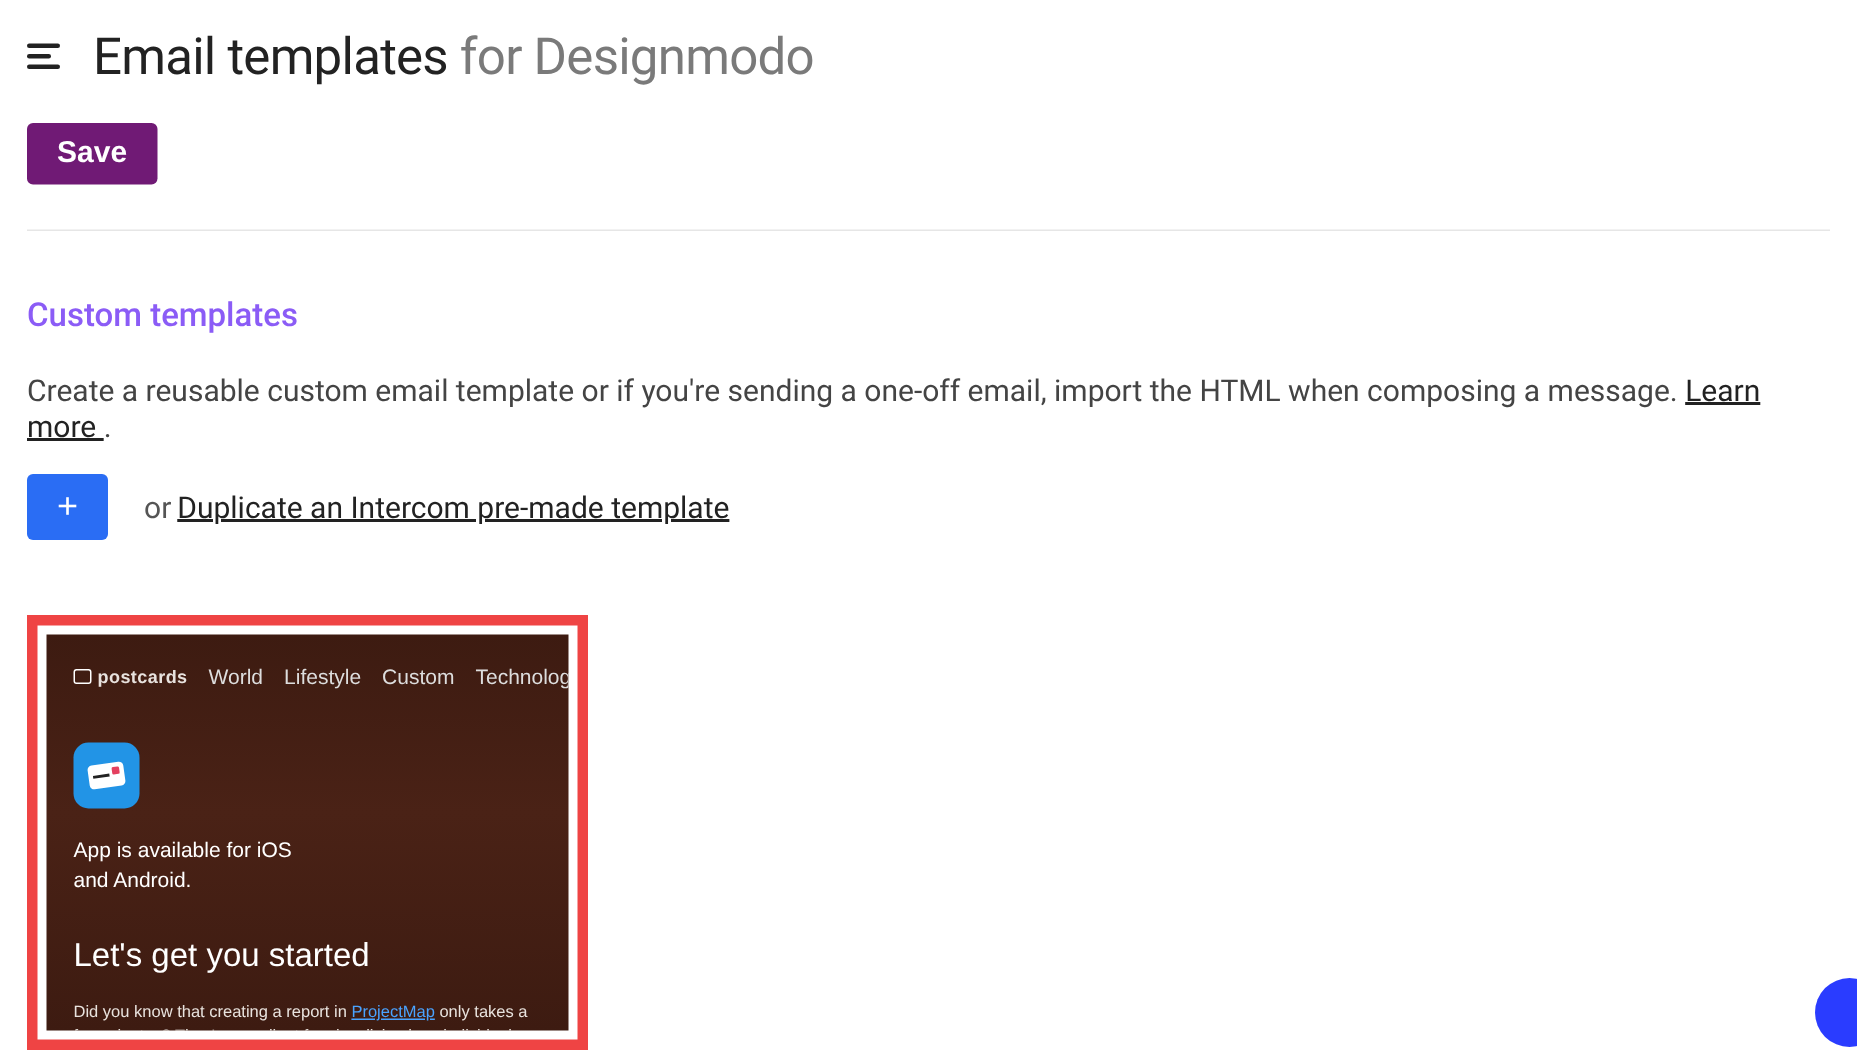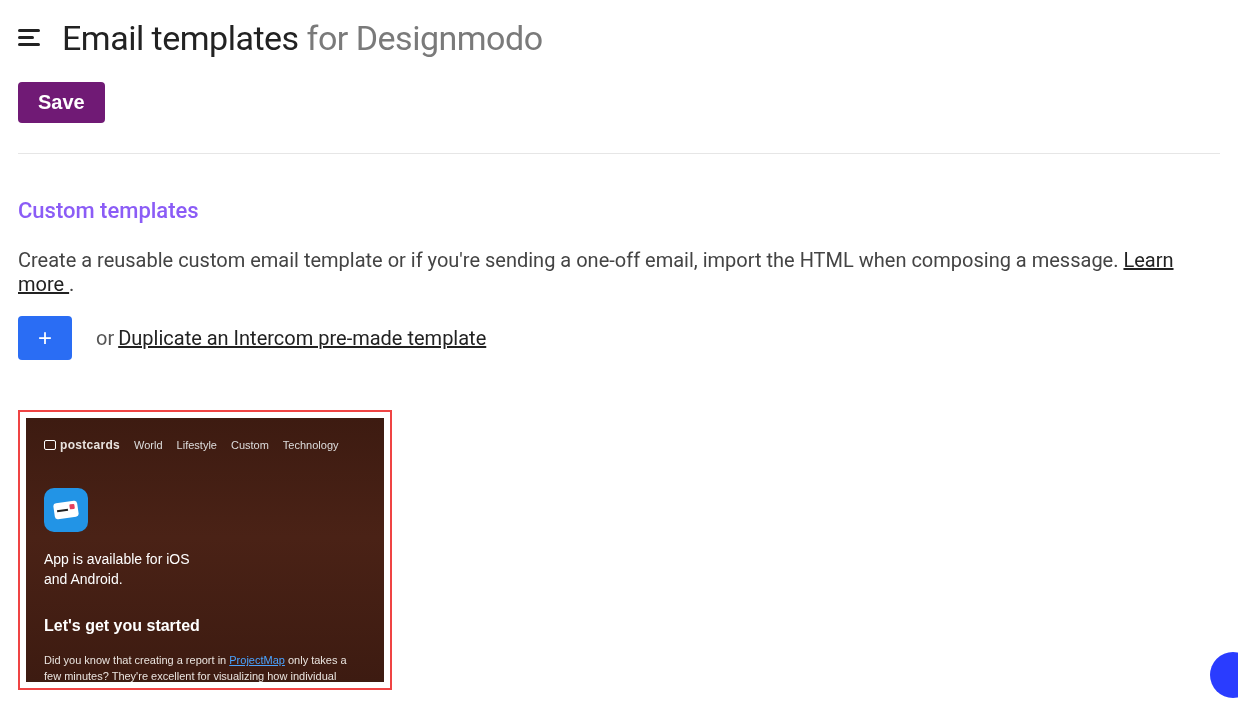--- a/index.html
+++ b/index.html
@@ -106,21 +106,21 @@
   .dup-link {
     font-size: 20px;
     color: #222;
     text-decoration: underline;
     cursor: pointer;
   }
 
   
   .template-card {
     width: 374px;
-    border: 2px solid #ef4444;
+    border: 7px solid #ef4444;
     padding: 6px;
     cursor: pointer;
     margin-bottom: 30px;
   }
   .template-preview {
     background: linear-gradient(180deg,#3d1b11 0%, #4a2216 45%, #3d1b11 100%);
     color: #fff;
     padding: 20px 18px 10px 18px;
     font-family: Arial, sans-serif;
     height: 264px;
@@ -140,21 +140,21 @@
     align-items:center;
     gap:4px;
     font-size: 12px;
     font-weight:600;
     letter-spacing:0.3px;
   }
   .tp-logo-mark {
     width:12px;height:10px;border:1.5px solid #fff;border-radius:2px;position:relative;
   }
   .tp-nav {
-    display:flex; gap:14px; font-size:11px;color:#ddd;
+    display:flex; gap:14px; font-size:14px;color:#ddd;
   }
   .tp-appicon {
     width: 44px;
     height: 44px;
     background: #2294e6;
     border-radius: 10px;
     display:flex;align-items:center;justify-content:center;
     margin-bottom: 18px;
   }
   .tp-appicon-inner {
@@ -167,22 +167,22 @@
     content:"";position:absolute;left:3px;top:7px;width:11px;height:2px;background:#222;
   }
   .tp-avail {
     font-size: 14px;
     font-weight: 400;
     color: #fff;
     line-height:1.4;
     margin-bottom: 28px;
   }
   .tp-heading {
-    font-size: 16px;
-    font-weight: 700;
+    font-size: 22px;
+    font-weight: 400;
     color:#fff;
     margin-bottom: 18px;
   }
   .tp-body {
     font-size: 11px;
     color:#e9e3de;
     line-height:1.45;
   }
   .tp-body .pl {
     color:#4aa3ff;

